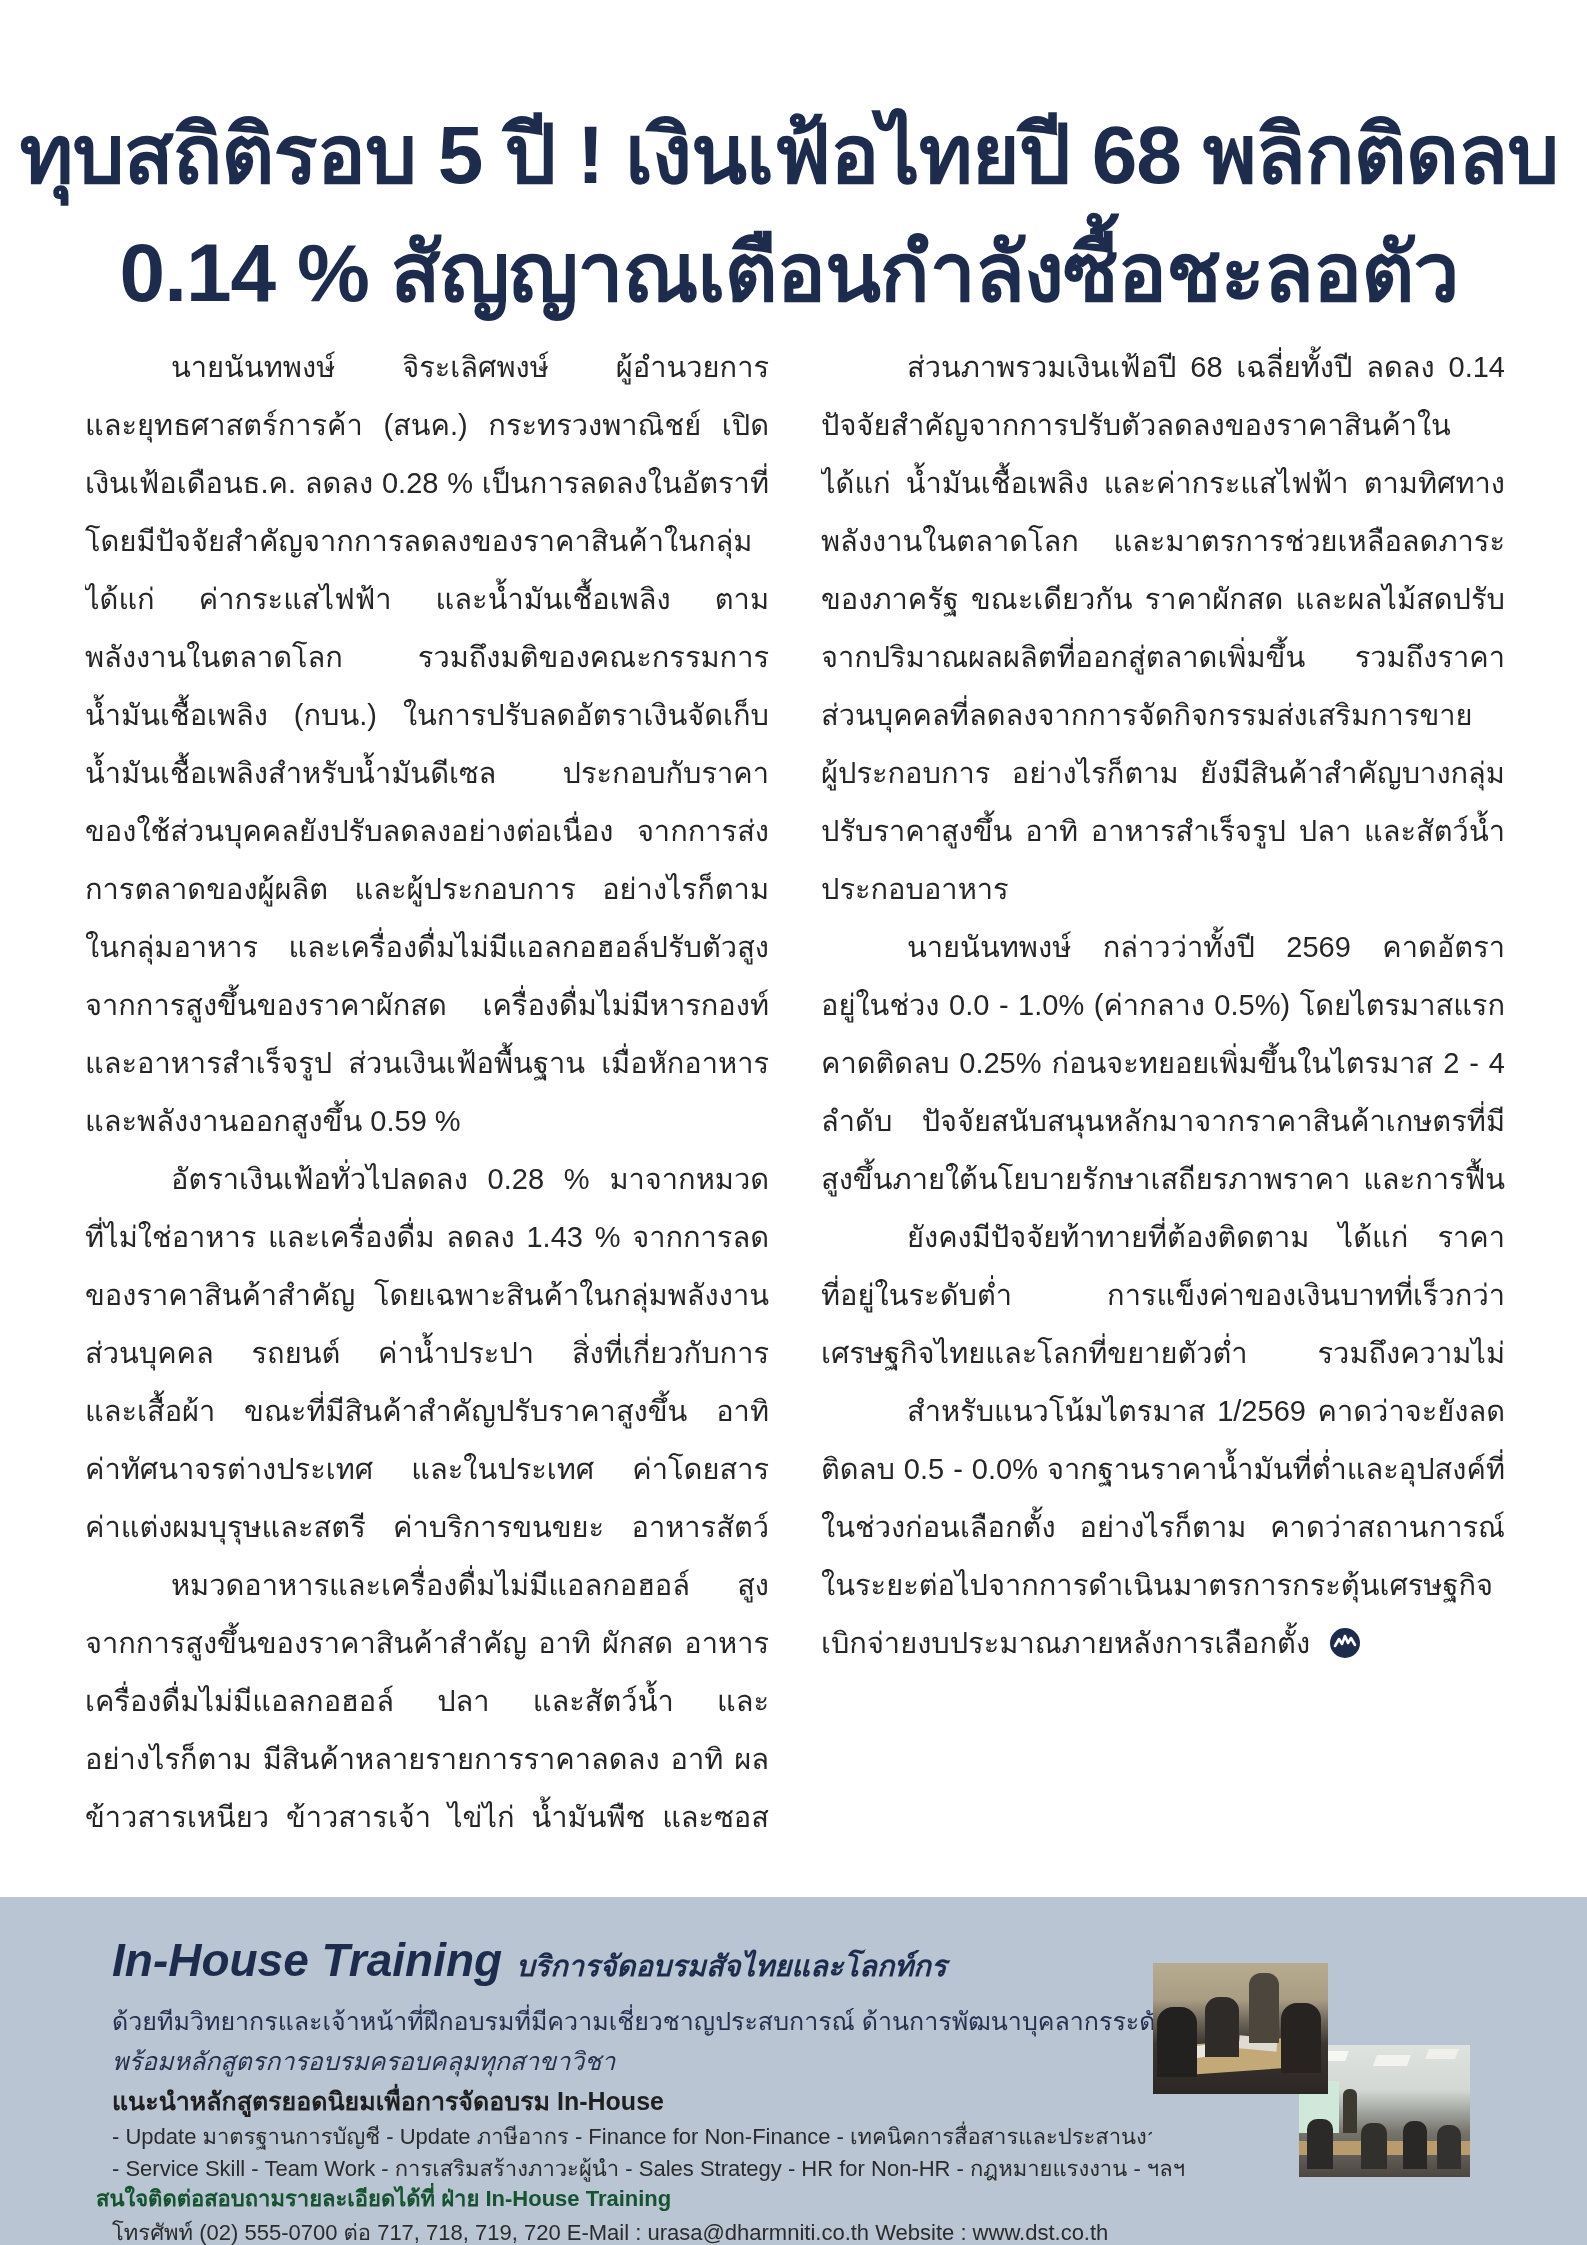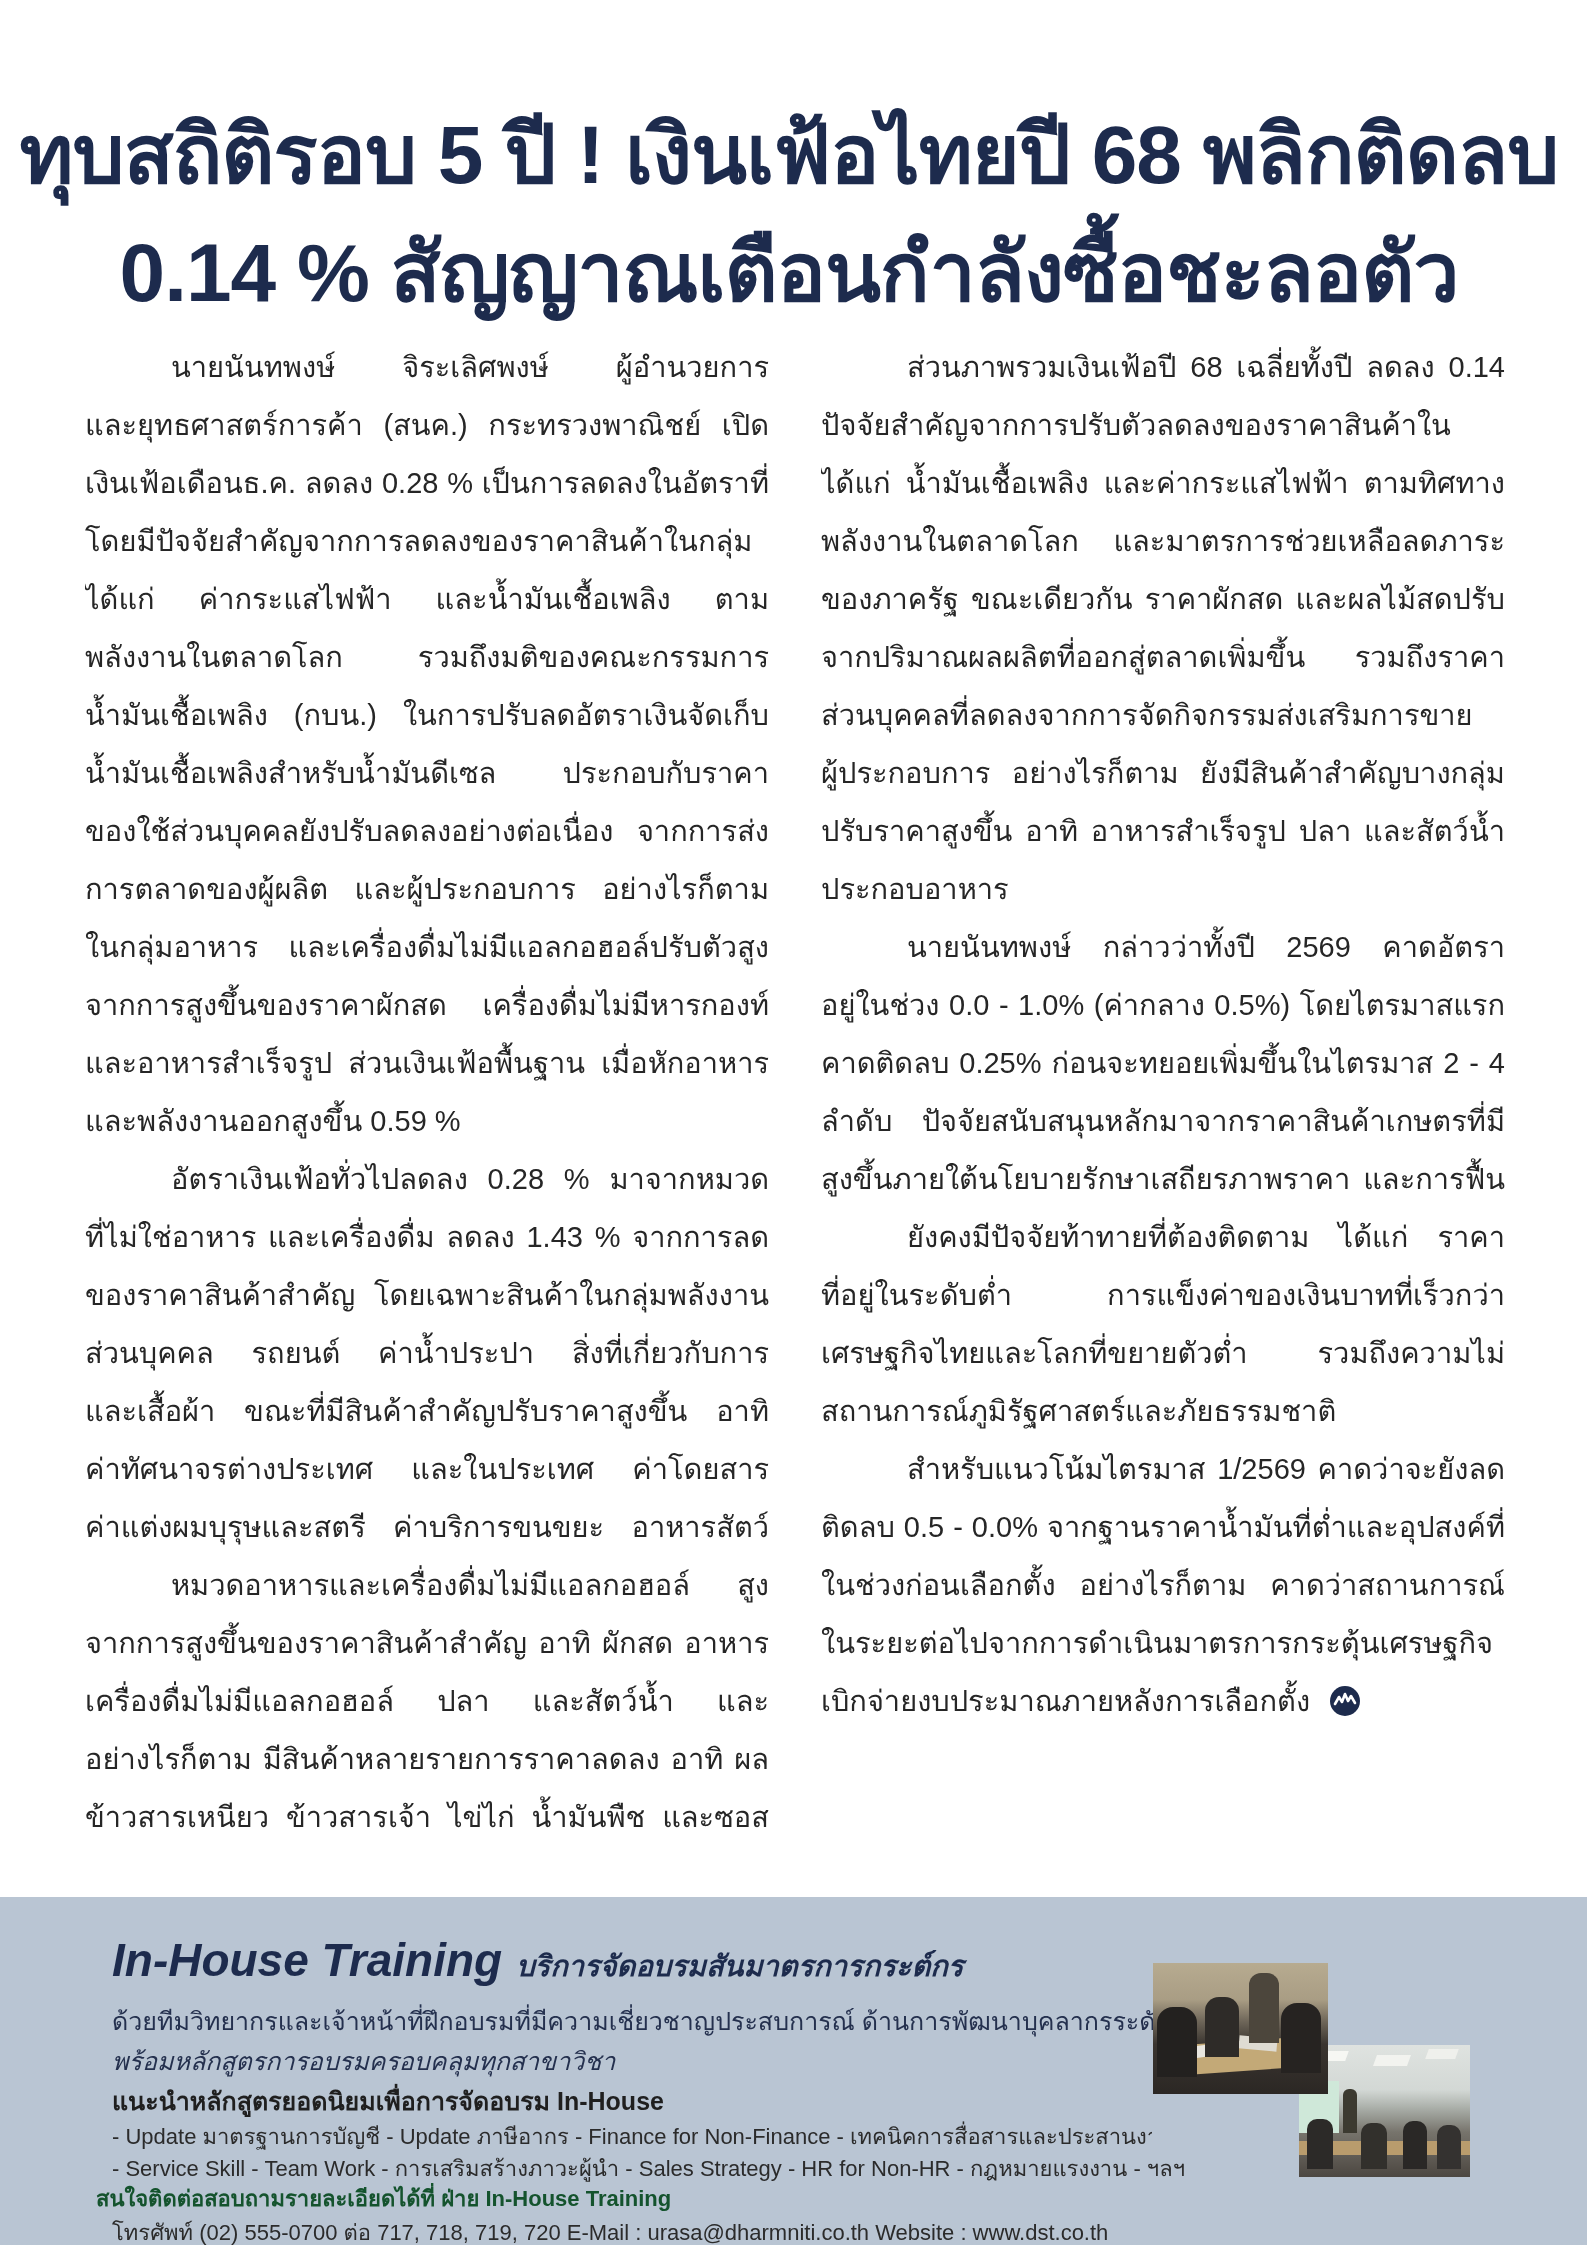--- a/index.html
+++ b/index.html
@@ -127,35 +127,34 @@
       <div class="tline">ปรับราคาสูงขึ้น อาทิ อาหารสำเร็จรูป ปลา และสัตว์น้ำ และเครื่อง</div>
       <div class="tline last">ประกอบอาหาร</div>
       <div class="tline first">นายนันทพงษ์ กล่าวว่าทั้งปี 2569 คาดอัตราเงินเฟ้อทั่วไป</div>
       <div class="tline">อยู่ในช่วง 0.0 - 1.0% (ค่ากลาง 0.5%) โดยไตรมาสแรก</div>
       <div class="tline">คาดติดลบ 0.25% ก่อนจะทยอยเพิ่มขึ้นในไตรมาส 2 - 4 ตาม</div>
       <div class="tline">ลำดับ ปัจจัยสนับสนุนหลักมาจากราคาสินค้าเกษตรที่มีแนวโน้ม</div>
       <div class="tline">สูงขึ้นภายใต้นโยบายรักษาเสถียรภาพราคา และการฟื้นตัวของ</div>
       <div class="tline first">ยังคงมีปัจจัยท้าทายที่ต้องติดตาม ได้แก่ ราคาน้ำมันดิบโลก</div>
       <div class="tline">ที่อยู่ในระดับต่ำ การแข็งค่าของเงินบาทที่เร็วกว่าภูมิภาค สภาวะ</div>
       <div class="tline">เศรษฐกิจไทยและโลกที่ขยายตัวต่ำ รวมถึงความไม่แน่นอนจาก</div>
-      <div class="tline last">สถานการณ์ภูมิรัฐศาสตร์และภัยธรรมชาติ</div>
       <div class="tline first">สำหรับแนวโน้มไตรมาส 1/2569 คาดว่าจะยังลดลงระหว่าง</div>
       <div class="tline">ติดลบ 0.5 - 0.0% จากฐานราคาน้ำมันที่ต่ำและอุปสงค์ที่ยังอ่อนแอ</div>
       <div class="tline">ในช่วงก่อนเลือกตั้ง อย่างไรก็ตาม คาดว่าสถานการณ์จะดีขึ้น</div>
       <div class="tline">ในระยะต่อไปจากการดำเนินมาตรการกระตุ้นเศรษฐกิจและการเร่ง</div>
       <div class="tline last">เบิกจ่ายงบประมาณภายหลังการเลือกตั้ง<span class="endmark"><svg viewBox="0 0 30 30" xmlns="http://www.w3.org/2000/svg">
             <circle cx="15" cy="15" r="15" fill="#1d2b4d"></circle>
             <polyline points="5,18 9,11 12,16 15,8 18,15 21,10 25,17" fill="none" stroke="#ffffff" stroke-width="2.6" stroke-linecap="round" stroke-linejoin="round"></polyline>
           </svg></span></div>
     </div>
 </div>
 
 <div class="footer">
   <div class="f-title">
-    <span class="en">In-House Training</span><span class="th">บริการจัดอบรมสันมาตรการกระต์กร</span>
+    <span class="en">In-House Training</span><span class="th">บริการจัดอบรมสัจไทยและโลกท์กร</span>
   </div>
   <div class="f-desc f-desc1">ด้วยทีมวิทยากรและเจ้าหน้าที่ฝึกอบรมที่มีความเชี่ยวชาญประสบการณ์ ด้านการพัฒนาบุคลากรระดับมืออาชีพ</div>
   <div class="f-desc f-desc2">พร้อมหลักสูตรการอบรมครอบคลุมทุกสาขาวิชา</div>
   <div class="f-reco">แนะนำหลักสูตรยอดนิยมเพื่อการจัดอบรม In-House</div>
   <div class="f-course f-course1">- Update มาตรฐานการบัญชี - Update ภาษีอากร - Finance for Non-Finance - เทคนิคการสื่อสารและประสานงาน - พัฒนาทักษะหัวหน้างาน</div>
   <div class="f-course f-course2">- Service Skill - Team Work - การเสริมสร้างภาวะผู้นำ - Sales Strategy - HR for Non-HR - กฎหมายแรงงาน - ฯลฯ</div>
   <div class="f-contact">สนใจติดต่อสอบถามรายละเอียดได้ที่ ฝ่าย In-House Training</div>
   <div class="f-phone">โทรศัพท์ (02) 555-0700 ต่อ 717, 718, 719, 720 E-Mail : urasa@dharmniti.co.th Website : www.dst.co.th</div>
 </div>
 

